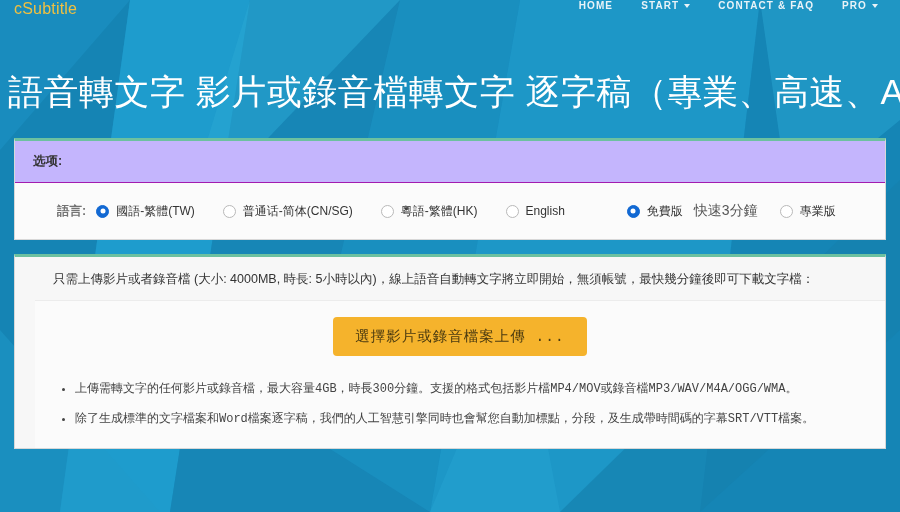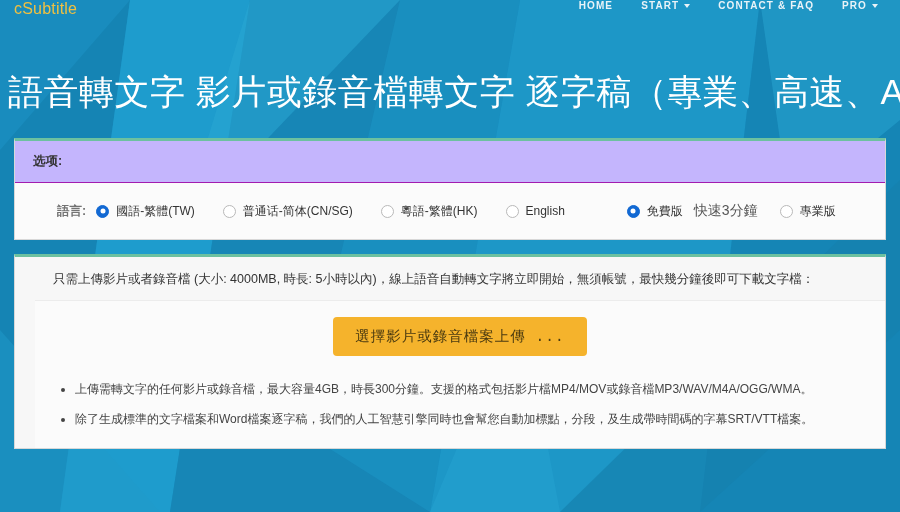--- a/index.html
+++ b/index.html
@@ -181,20 +181,21 @@
   .bullets {
     padding: 8px 18px 14px 40px;
     background: #fbfbfb;
   }
   .bullets li {
     font-size: 12px;
     color: #444444;
     line-height: 2.5;
     white-space: nowrap;
     list-style: disc;
+    font-family: Liberation Mono, monospace;
   }
 </style>
 </head>
 <body>
 
 <svg id="bg-poly" viewBox="0 0 900 512" preserveAspectRatio="none">
   <rect x="0" y="0" width="900" height="512" fill="#1a8fc1"></rect>
   <polygon points="0,0 130,0 60,512 0,512" fill="#1584b4"></polygon>
   <polygon points="130,0 250,0 170,512 60,512" fill="#1e9ccd"></polygon>
   <polygon points="250,0 520,0 430,512 170,512" fill="#1786b6"></polygon>

